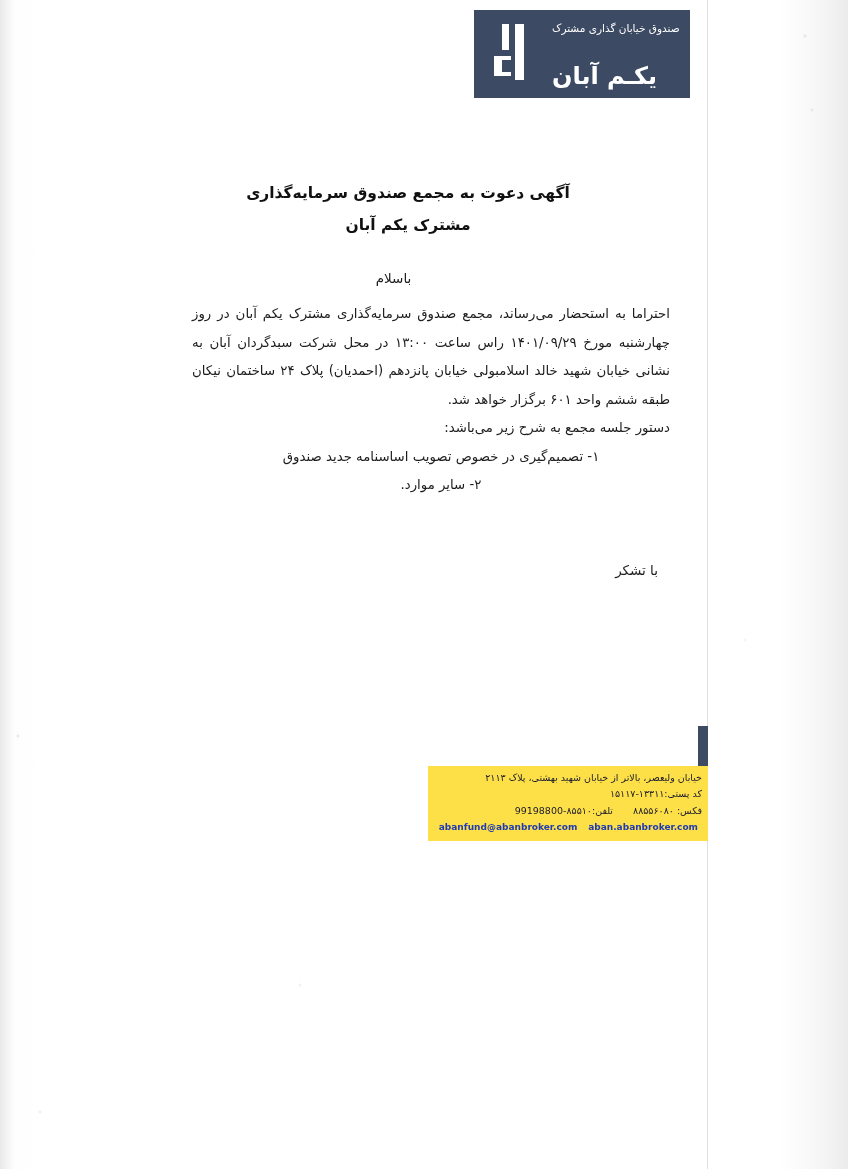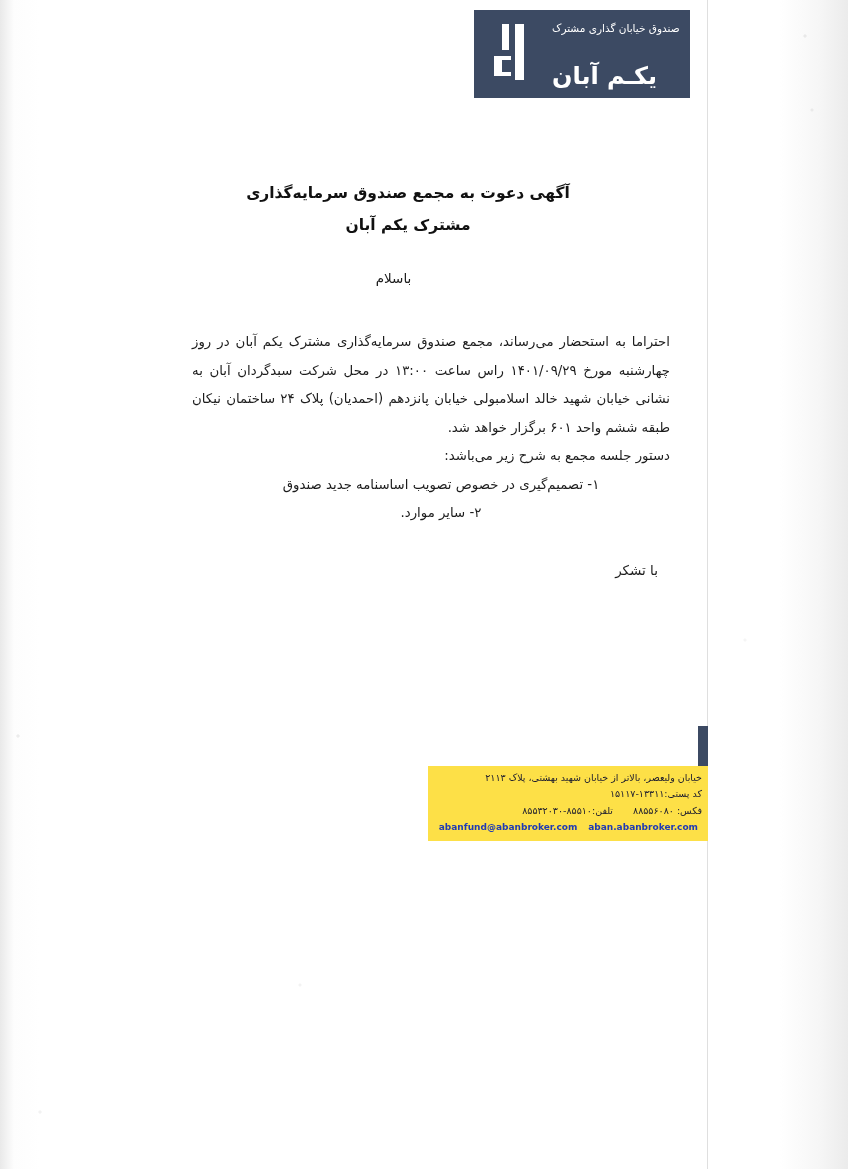--- a/index.html
+++ b/index.html
@@ -120,21 +120,20 @@
   }
   .body-text {
     position: absolute;
     top: 300px;
     right: 178px;
     width: 478px;
     font-size: 13.3px;
     line-height: 2.15;
     text-align: justify;
     text-justify: inter-word;
-    margin-top: 28px;
   }
   .body-text p { margin: 0; }
   .agenda-line {
     margin-top: 2px;
   }
   .agenda-list {
     margin: 0;
     padding: 0;
     list-style: none;
   }
@@ -220,19 +219,19 @@
 
 <div class="closing">با تشکر</div>
 
 <div class="footer-bar"></div>
 <div class="footer-block">
   <div class="footer-row">خیابان ولیعصر، بالاتر از خیابان شهید بهشتی، پلاک ۲۱۱۳</div>
   <div class="footer-row">کد پستی:۱۳۳۱۱-۱۵۱۱۷</div>
   <div class="footer-row">
     <span>فکس:  ۸۸۵۵۶۰۸۰</span>
     <span style="display:inline-block;width:14px"></span>
-    <span>تلفن:۸۵۵۱۰-۸۵۵۳۲۰۳۰</span>
+    <span>تلفن:۸۵۵۱۰-99198800</span>
   </div>
   <div class="footer-mail">
     <span>abanfund@abanbroker.com</span>
     <span>aban.abanbroker.com</span>
   </div>
 </div>
 
 </body></html>

